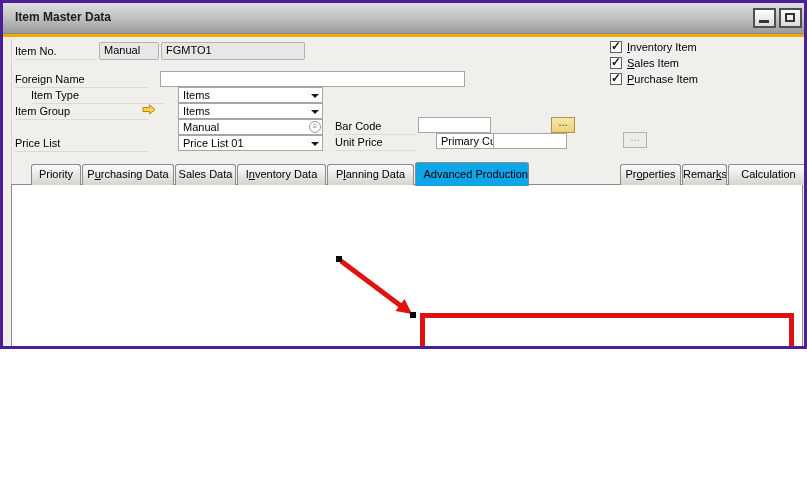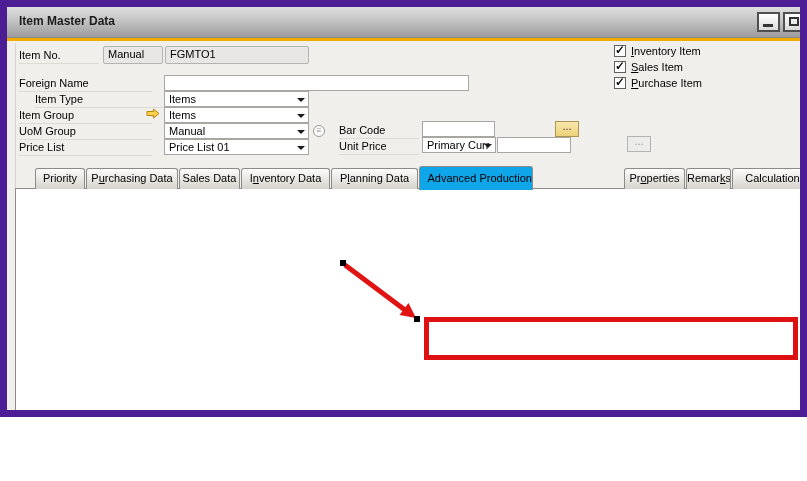--- a/index.html
+++ b/index.html
@@ -1,17 +1,17 @@
 <!DOCTYPE html>
 <html><head>
 <meta charset="utf-8">
 <style>
   html,body{margin:0;padding:0;background:#fff;}
-  .win{position:relative;width:807px;height:417px;box-sizing:border-box;
-       border:7px solid #4c1d95;background:#f1efec;overflow:hidden;
+  .win{position:relative;width:807px;height:349px;box-sizing:border-box;
+       border:3px solid #4c1d95;background:#f1efec;overflow:hidden;
        font-family:"Liberation Sans",sans-serif;font-size:11px;color:#000;}
   .titlebar{position:absolute;left:0;top:0;width:100%;height:30px;
        background:linear-gradient(#dedede 0%,#c4c4c4 45%,#9b9b9b 100%);
        border-bottom:1px solid #8a8a8a;}
   .titletext{position:absolute;left:12px;top:7px;font-size:12px;font-weight:bold;color:#1c1c1c;}
   .goldbar{position:absolute;left:0;top:31px;width:100%;height:3px;background:#f0ab00;}
   .wbtn{position:absolute;top:5px;width:23px;height:20px;box-sizing:border-box;
        background:linear-gradient(#ffffff,#dadada);border:2px solid #4f4f4f;cursor:pointer;}
   .glyph-min{position:absolute;left:4px;bottom:3px;width:10px;height:3px;background:#333;}
   .glyph-max{position:absolute;left:4px;top:3px;width:10px;height:9px;box-sizing:border-box;border:2px solid #333;}
@@ -19,21 +19,21 @@
        border-bottom:1px solid #dcdad5;}
   .txt{position:absolute;height:14px;line-height:13px;white-space:nowrap;}
   .hdr{position:absolute;font-weight:bold;white-space:nowrap;}
   .fld{position:absolute;height:16px;box-sizing:border-box;background:#fff;
        border:1px solid #a7a6a2;padding:1px 4px 0 4px;line-height:13px;
        white-space:nowrap;overflow:hidden;}
   .fld.disabled{background:#e8e7e5;border-color:#b4b3b0;border-radius:2px;}
   .combo .arr{position:absolute;right:3px;top:6px;width:0;height:0;
        border-left:4px solid transparent;border-right:4px solid transparent;
        border-top:4px solid #1a1a1a;}
-  .combo{padding-right:12px;}
+  .combo{padding-right:12px;margin-left:18px;}
   .combo.hl{background:#f3dc8e;}
   .dots{position:absolute;width:24px;height:16px;box-sizing:border-box;
        background:linear-gradient(#f7e7ae,#edd178);border:1px solid #ab9450;
        text-align:center;line-height:8px;font-size:11px;color:#3a3a3a;cursor:pointer;}
   .dots.gray{background:#ececea;border-color:#b3b3b3;color:#9a9a9a;}
   .chk{position:absolute;width:12px;height:12px;box-sizing:border-box;
        background:#fff;border:1px solid #5f5f5f;cursor:pointer;}
   .chk.checked::after{content:"✓";position:absolute;left:0px;top:-3px;
        font-size:12px;font-weight:bold;color:#111;}
   .tab{position:absolute;top:161px;height:21px;box-sizing:border-box;
@@ -86,21 +86,20 @@
 
   <span class="lbl" style="left:12px;top:86px;width:133px;margin-left:16px;">Item Type</span>
   <div class="fld combo" style="left:157px;top:84px;width:145px;"><span>Items</span><span class="arr"></span></div>
 
   <span class="lbl" style="left:12px;top:102px;width:133px;">Item Group</span>
   <svg class="goarrow" style="left:139px;top:101px;" width="14" height="11" viewBox="0 0 14 11">
       <path d="M1 3.5h6.5V1L13 5.5 7.5 10V7.5H1z" fill="#ffd24d" stroke="#b8860b"></path>
     </svg>
   <div class="fld combo" style="left:157px;top:100px;width:145px;"><span>Items</span><span class="arr"></span></div>
 
-  <span class="lbl" style="left:12px;top:118px;width:133px;">UoM Group</span>
   <div class="fld combo" style="left:157px;top:116px;width:145px;"><span>Manual</span><span class="arr"></span></div>
   <span class="circicon" style="left:306px;top:118px;">≡</span>
 
   <span class="lbl" style="left:332px;top:117px;width:80px;">Bar Code</span>
   <div class="fld" style="left:415px;top:114px;width:73px;"><span></span></div>
   <span class="dots" style="left:548px;top:114px;">...</span>
 
   <span class="lbl" style="left:12px;top:134px;width:133px;">Price List</span>
   <div class="fld combo" style="left:157px;top:132px;width:145px;"><span>Price List 01</span><span class="arr"></span></div>
 

